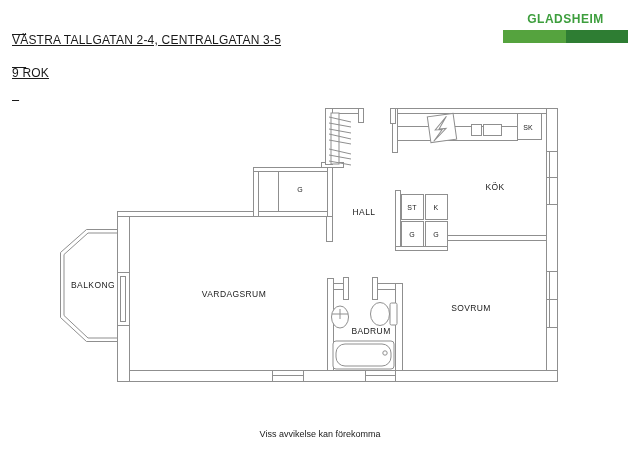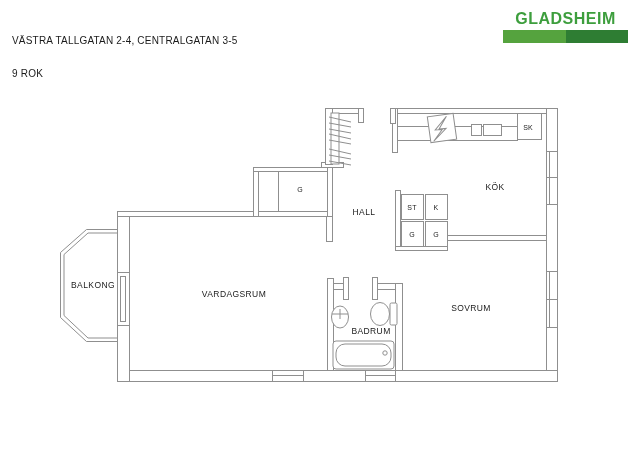--- a/index.html
+++ b/index.html
@@ -1,21 +1,21 @@
 <!DOCTYPE html>
 <html><head>
 <meta charset="utf-8">
 <style>
   html,body{margin:0;padding:0;background:#fff;}
   #page{position:relative;width:640px;height:452px;background:#ffffff;overflow:hidden;
         font-family:"Liberation Sans",sans-serif;}
-  .header{position:absolute;left:12px;top:13px;color:#1a1a1a;font-size:10px;
-          letter-spacing:0.2px;line-height:11px;white-space:pre;}
+  .header{position:absolute;left:12px;top:13px;color:#1a1a1a;font-size:12px;
+          letter-spacing:0.2px;line-height:11px;white-space:pre;text-decoration:underline;}
   .logo{position:absolute;top:10px;right:12px;width:125px;text-align:center;}
-  .logo-text{font-size:16px;font-weight:bold;letter-spacing:0.5px;line-height:18px;}
+  .logo-text{font-size:12px;font-weight:bold;letter-spacing:0.5px;line-height:18px;}
   .logo-bar{display:flex;height:13px;margin-top:2px;}
   .logo-bar .half{flex:1 1 50%;height:100%;}
   .footer{position:absolute;left:0;right:0;top:429px;text-align:center;color:#1a1a1a;
           font-size:9px;}
   svg{position:absolute;left:0;top:0;}
   .room-label{font-size:8.5px;fill:#1a1a1a;letter-spacing:0.4px;}
   .small-label{font-size:7px;fill:#1a1a1a;letter-spacing:0.2px;}
   text{text-anchor:middle;font-family:"Liberation Sans",sans-serif;}
 </style>
 </head>
@@ -155,13 +155,14 @@
     <text class="room-label" x="495" y="190">KÖK</text>
     <text class="small-label" x="528" y="130">SK</text>
     <text class="small-label" x="412" y="210">ST</text>
     <text class="small-label" x="436" y="210">K</text>
     <text class="small-label" x="412" y="237">G</text>
     <text class="small-label" x="436" y="237">G</text>
     <text class="room-label" x="471" y="311">SOVRUM</text>
     <text class="room-label" x="371" y="334">BADRUM</text>
   </svg>
 
+  <div class="footer">Viss avvikelse kan förekomma</div>
 </div>
 
 </body></html>

